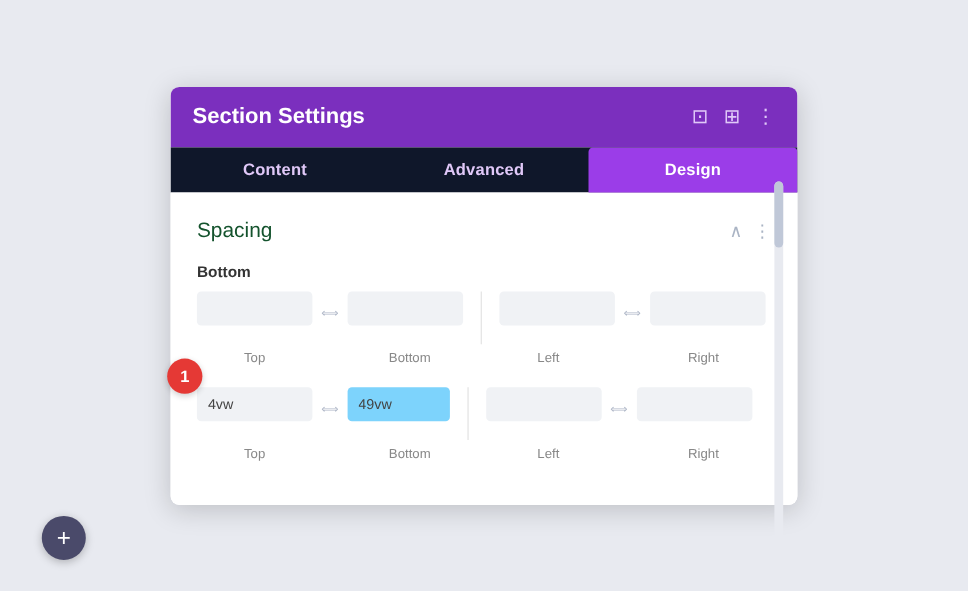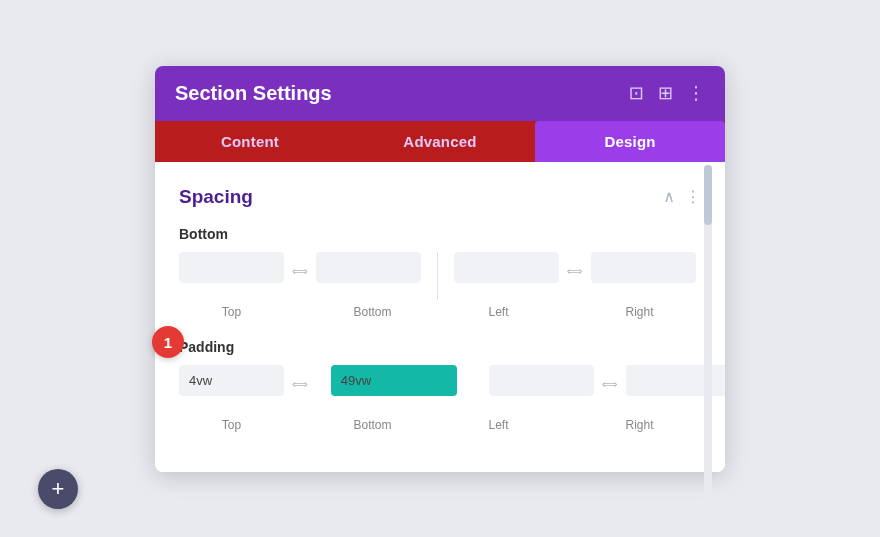--- a/index.html
+++ b/index.html
@@ -44,21 +44,21 @@
     }
 
     .header-icon {
       color: #e0c8f8;
       font-size: 18px;
       cursor: pointer;
       line-height: 1;
     }
 
     .tabs {
-      background: #b91c1c;
+      background: #0f172a;
       display: flex;
       border-bottom: none;
     }
 
     .tab {
       flex: 1;
       text-align: center;
       padding: 12px 0;
       color: #e0c8f8;
       font-size: 15px;
@@ -79,23 +79,23 @@
     }
 
     .section-header {
       display: flex;
       align-items: center;
       justify-content: space-between;
       margin-bottom: 18px;
     }
 
     .section-title {
-      color: #4c1d95;
+      color: #14532d;
       font-size: 19px;
-      font-weight: 700;
+      font-weight: 400;
     }
 
     .section-header-icons {
       display: flex;
       align-items: center;
       gap: 10px;
     }
 
     .section-icon {
       color: #aab4c4;
@@ -275,31 +275,30 @@
         <div style="width:24px;"></div>
         <div style="width:105px;text-align:center;font-size:12px;color:#888;">Bottom</div>
         <div style="width:9px;"></div>
         <div style="width:105px;text-align:center;font-size:12px;color:#888;">Left</div>
         <div style="width:24px;"></div>
         <div style="width:105px;text-align:center;font-size:12px;color:#888;">Right</div>
       </div>
     </div>
 
     <div class="group-block">
-      <div class="field-group-label">Padding</div>
 
       <div class="full-row">
 
         <div style="display:flex;align-items:center;gap:6px;">
           <div class="input-unit">
             <input type="text" value="4vw" style="background: rgb(240, 242, 245); border: none; border-radius: 4px; padding: 8px 10px; font-size: 13px; color: rgb(68, 68, 68); width: 105px; outline: none;">
           </div>
           <span class="toggle-btn">⟺</span>
           <div class="input-unit">
-            <input type="text" value="49vw" style="background: #14b8a6; border: none; border-radius: 4px; padding: 8px 10px; font-size: 13px; color: rgb(68, 68, 68); width: 126px; outline: none; margin-left: 15px;">
+            <input type="text" value="49vw" style="background: #7dd3fc; border: none; border-radius: 4px; padding: 8px 10px; font-size: 13px; color: rgb(68, 68, 68); width: 93px; outline: none;">
           </div>
         </div>
 
         <div class="field-divider"></div>
 
         <div style="display:flex;align-items:center;gap:6px;">
           <div class="input-unit">
             <input type="text" style="background: rgb(240, 242, 245); border: none; border-radius: 4px; padding: 8px 10px; font-size: 13px; color: rgb(68, 68, 68); width: 105px; outline: none;" value="">
           </div>
           <span class="toggle-btn">⟺</span>

